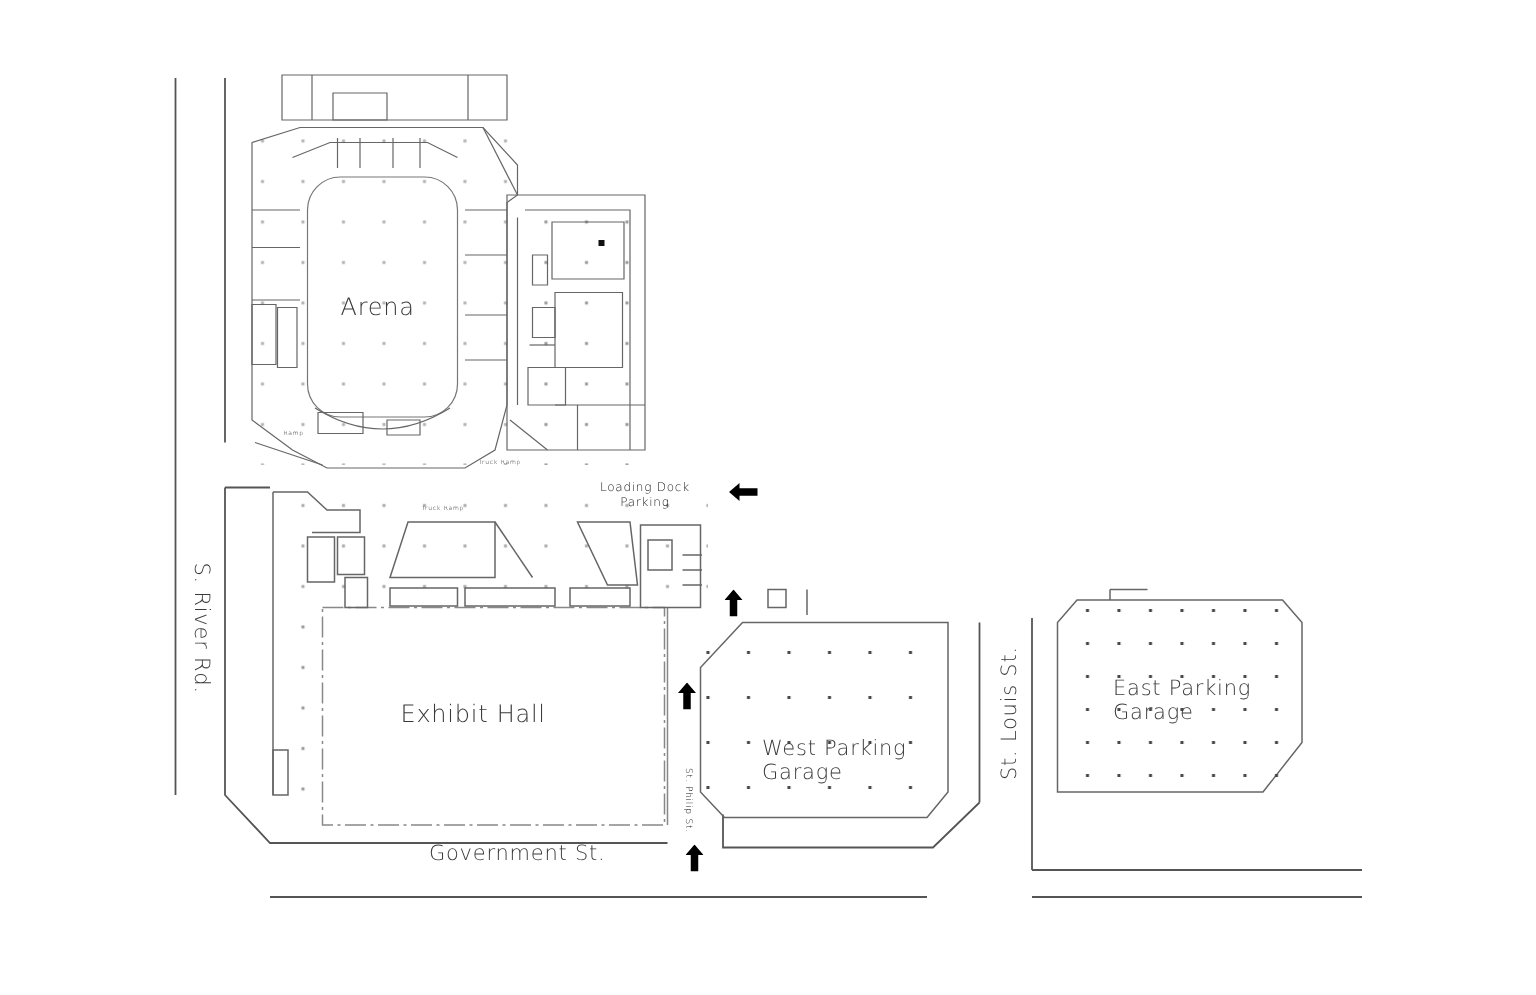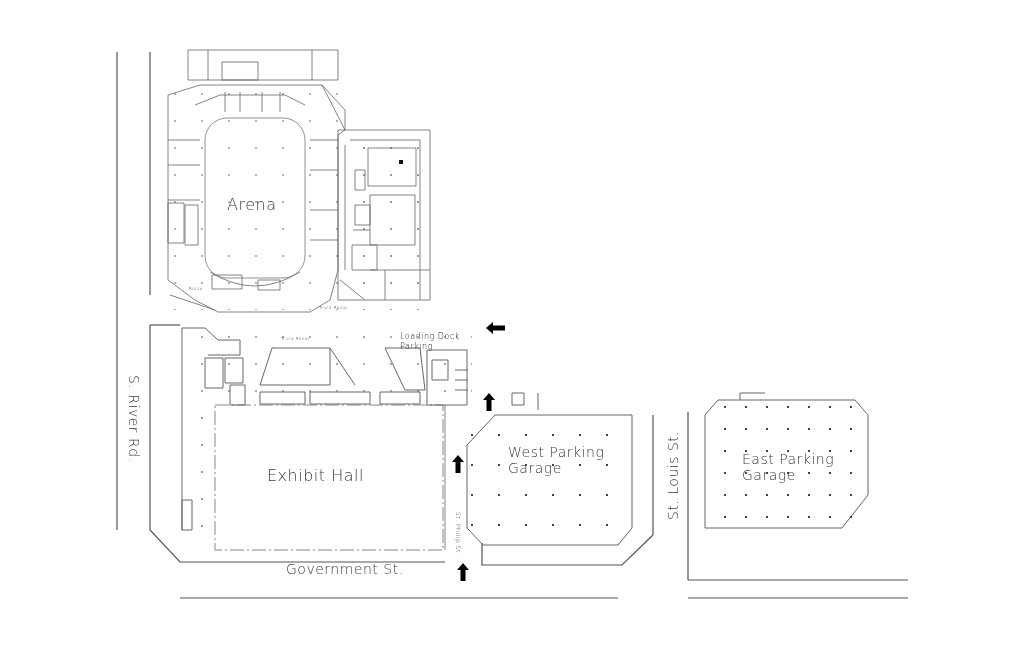--- a/index.html
+++ b/index.html
@@ -1,21 +1,21 @@
 <!DOCTYPE html>
 <html><head>
 <meta charset="utf-8">
 <style>
   html,body{margin:0;padding:0;background:#ffffff;}
   body{width:1024px;height:663px;position:relative;overflow:hidden;font-family:"DejaVu Sans",sans-serif;}
   #map{position:absolute;left:0;top:0;width:1024px;height:525px;}
   .lbl{position:absolute;color:#3a3a3a;font-family:"DejaVu Sans",sans-serif;font-weight:300;white-space:nowrap;letter-spacing:0.5px;}
   .big{font-size:16px;}
   .mid{font-size:14px;line-height:16px;}
-  .sml{font-size:8px;line-height:10px;text-align:left;color:#222;margin-top:12px;}
+  .sml{font-size:8px;line-height:10px;text-align:center;color:#222;}
   .tiny{font-size:4px;color:#222;}
   .vert{transform-origin:left top;transform:rotate(90deg);}
   .vertl{transform-origin:left top;transform:rotate(-90deg);}
   svg line,svg path,svg rect,svg polyline,svg polygon{vector-effect:non-scaling-stroke;}
 </style>
 </head>
 <body>
 
 <div id="map">
 <svg width="1024" height="663" viewBox="0 0 1024 663" xmlns="http://www.w3.org/2000/svg">
@@ -150,21 +150,21 @@
 </div>
 <div style="position:absolute;left:457px;top:563px;">
   <svg width="12" height="18" viewBox="0 0 12 18">
         <polygon points="6,0 12,7 8.5,7 8.5,18 3.5,18 3.5,7 0,7" fill="#000"></polygon>
       </svg>
 </div>
 
 
 <div class="lbl big" style="left:227px;top:195px;font-size:16px;">Arena</div>
 <div class="lbl big" style="left:267px;top:466px;">Exhibit Hall</div>
-<div class="lbl mid" style="left:508px;top:444px;">
+<div class="lbl mid" style="left:508px;top:491px;">
   <div>West Parking</div>
   <div>Garage</div>
 </div>
 <div class="lbl mid" style="left:742px;top:451px;">
   <div>East Parking</div>
   <div>Garage</div>
 </div>
 
 
 <div class="lbl mid vert" style="left:142px;top:375px;">S. River Rd.</div>

